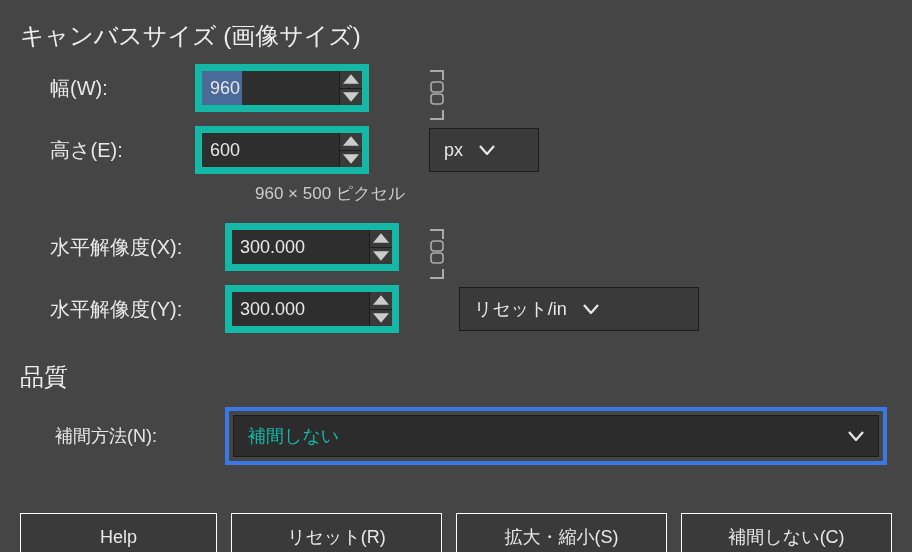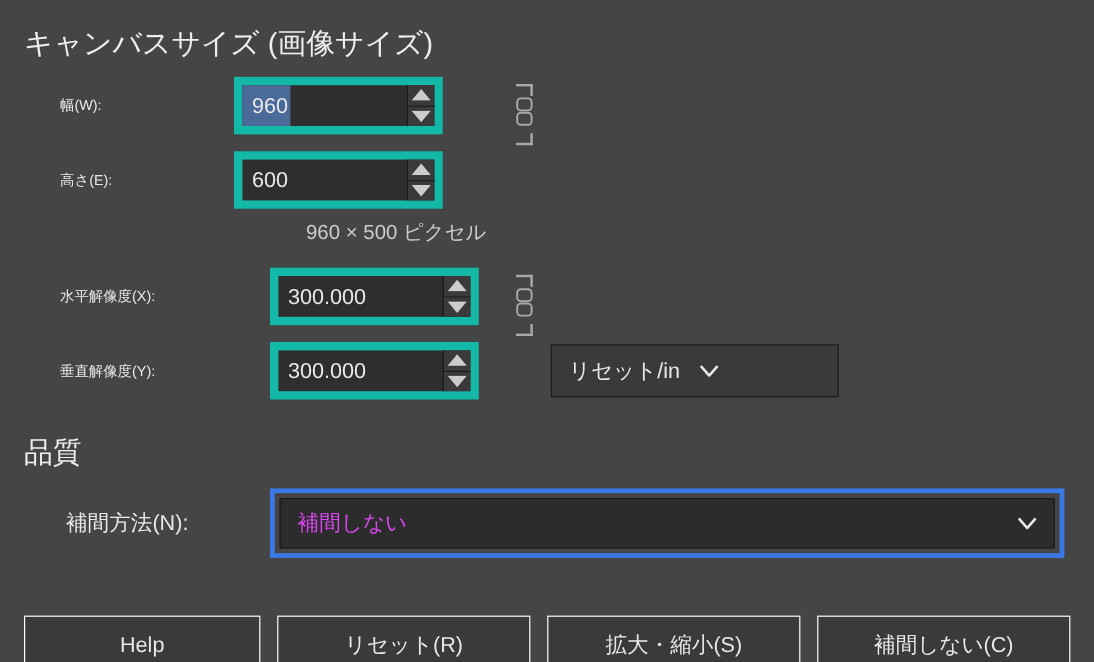--- a/index.html
+++ b/index.html
@@ -1,38 +1,38 @@
 <!DOCTYPE html>
 <html><head>
 <meta charset="utf-8">
 <style>
 html,body{margin:0;padding:0;background:#454545;color:#e8e8e8;font-family:sans-serif;font-size:16px;width:912px;height:552px;overflow:hidden}
 .dialog{padding:20px 20px 0 20px;box-sizing:border-box}
 .section-title{font-size:24px;margin:0 0 12px 0;color:#eee}
 .field-row{display:flex;align-items:center;margin-bottom:8px}
-.field-label{width:175px;font-size:12px;padding-left:30px;box-sizing:border-box}
+.field-label{width:175px;font-size:20px;padding-left:30px;box-sizing:border-box}
 .spinbox{display:flex;align-items:stretch;background:#2e2e2e;border:7px solid #14b8a6;width:160px;height:34px}
 .spinbox input{flex:1;width:100%;background:transparent;border:none;color:#e8e8e8;font-size:18px;padding:0 8px;outline:none}
 .spinbox input.sel::selection{background:#3b5b8a}
 .spin-btns{display:flex;flex-direction:column;width:22px;border-left:1px solid #1c1c1c}
 .spin-btns button{flex:1;background:#3a3a3a;border:none;color:#ccc;cursor:pointer;padding:0;display:flex;align-items:center;justify-content:center}
 .spin-btns button:first-child{border-bottom:1px solid #1c1c1c}
 .spin-btns svg{width:10px;height:6px}
 .bracket-top2{width:14px;height:10px;border-top:2px solid #aaa;border-right:2px solid #aaa;box-sizing:border-box}
 .bracket-bot2{width:14px;height:10px;border-bottom:2px solid #aaa;border-right:2px solid #aaa;box-sizing:border-box}
 .unit-select{margin-left:20px;background:#3a3a3a;border:1px solid #1c1c1c;color:#e8e8e8;height:42px;padding:0 14px;font-size:18px;display:flex;align-items:center;gap:16px;cursor:pointer;min-width:80px}
 .unit-select.large{min-width:210px}
 .chev{display:inline-flex}
 .chev svg{width:16px;height:10px}
 .hint{font-size:17px;color:#ccc;margin-left:235px;margin-top:4px;margin-bottom:18px}
 .group2{margin-top:2px}
 .interp-row{display:flex;align-items:center;margin-top:14px}
 .interp-label{width:205px;font-size:18px;padding-left:35px;box-sizing:border-box}
 .interp-wrap{flex:1;border:4px solid #3b78e7;padding:4px;margin-right:5px}
-.interp-select{background:#2c2c2c;border:1px solid #1c1c1c;color:#d946ef;height:42px;padding:0 14px;font-size:18px;display:flex;align-items:center;justify-content:space-between;cursor:pointer;width:100%;box-sizing:border-box}
+.interp-select{background:#2c2c2c;border:1px solid #1c1c1c;color:#14b8a6;height:42px;padding:0 14px;font-size:18px;display:flex;align-items:center;justify-content:space-between;cursor:pointer;width:100%;box-sizing:border-box}
 .btn-row{display:flex;gap:14px;margin-top:48px;padding:0 0 18px 0}
 .btn{flex:1;background:#3a3a3a;border:1px solid #ffffff;color:#e8e8e8;height:46px;font-size:18px;display:flex;align-items:center;justify-content:center;cursor:pointer}
 .btn:first-child{flex:0 0 195px}
 .size-rows{position:relative}
 .link-overlay{position:absolute;left:404px;top:6px;width:26px;display:flex;flex-direction:column;align-items:center;color:#999}
 .chain-icon svg{width:16px;height:26px}
 .spacer{height:6px}
 </style>
 </head>
 <body>
@@ -82,20 +82,28 @@
           <button>
               <span class="chev">
                 <svg viewBox="0 0 10 6">
                   <path d="M0 0 L5 6 L10 0 Z" fill="#ccc"></path>
                 </svg>
               </span>
             </button>
         </div>
       </div>
       <div style="width:40px"></div>
+      <div class="unit-select">
+        <span>px</span>
+        <span class="chev">
+            <svg viewBox="0 0 16 10">
+              <path d="M1 1 L8 9 L15 1" stroke="#e8e8e8" stroke-width="2.2" fill="none"></path>
+            </svg>
+          </span>
+      </div>
     </div>
 
     <div class="link-overlay">
       <div class="bracket-top2"></div>
       <div class="chain-icon"><svg viewBox="0 0 16 26">
             <path d="M5 2 h6 a3 3 0 0 1 3 3 v4 a3 3 0 0 1 -3 3 h-6 a3 3 0 0 1 -3 -3 v-4 a3 3 0 0 1 3 -3 Z M5 14 h6 a3 3 0 0 1 3 3 v4 a3 3 0 0 1 -3 3 h-6 a3 3 0 0 1 -3 -3 v-4 a3 3 0 0 1 3 -3 Z" fill="none" stroke="#aaa" stroke-width="1.6"></path>
           </svg></div>
       <div class="bracket-bot2"></div>
     </div>
   </div>
@@ -122,21 +130,21 @@
                 </svg>
               </span>
             </button>
         </div>
       </div>
     </div>
 
     <div class="spacer"></div>
 
     <div class="field-row">
-      <div class="field-label" style="width:205px">垂直解像度(Y):</div>
+      <div class="field-label" style="width:205px">水平解像度(Y):</div>
       <div class="spinbox">
         <input value="300.000" style="">
         <div class="spin-btns">
           <button>
               <span class="chev">
                 <svg viewBox="0 0 10 6">
                   <path d="M0 6 L5 0 L10 6 Z" fill="#ccc"></path>
                 </svg>
               </span>
             </button>

